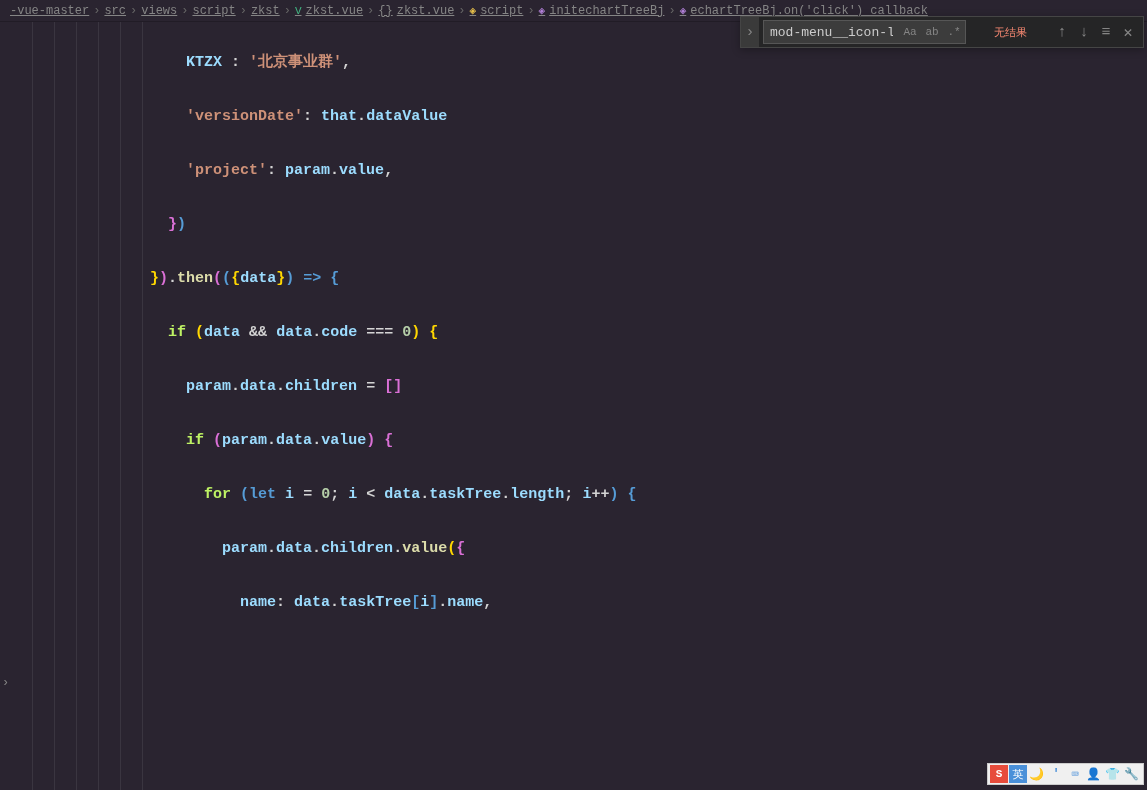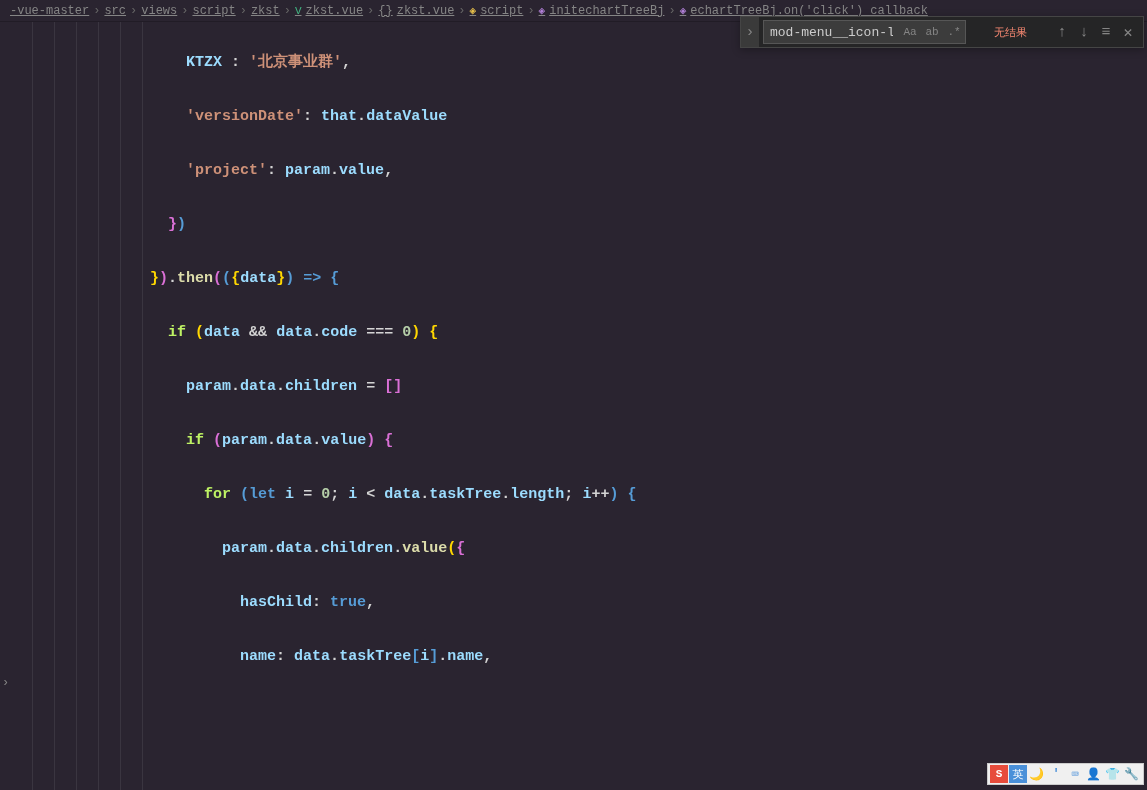--- a/index.html
+++ b/index.html
@@ -303,21 +303,20 @@
 <div class="code-line">                  <span class="tok-key">KTZX</span> <span class="tok-punc">:</span> <span class="tok-str">'北京事业群'</span><span class="tok-punc">,</span></div>
 <div class="code-line">                  <span class="tok-str">'versionDate'</span><span class="tok-punc">:</span> <span class="tok-prop">that</span><span class="tok-punc">.</span><span class="tok-prop">dataValue</span></div>
 <div class="code-line">                  <span class="tok-str">'project'</span><span class="tok-punc">:</span> <span class="tok-prop">param</span><span class="tok-punc">.</span><span class="tok-prop">value</span><span class="tok-punc">,</span></div>
 <div class="code-line">                <span class="tok-brace2">}</span><span class="tok-brace3">)</span></div>
 <div class="code-line">              <span class="tok-brace">}</span><span class="tok-brace2">)</span><span class="tok-punc">.</span><span class="tok-func">then</span><span class="tok-brace2">(</span><span class="tok-brace3">(</span><span class="tok-brace">{</span><span class="tok-param">data</span><span class="tok-brace">}</span><span class="tok-brace3">)</span> <span class="tok-var">=&gt;</span> <span class="tok-brace3">{</span></div>
 <div class="code-line">                <span class="tok-keyword">if</span> <span class="tok-brace">(</span><span class="tok-prop">data</span> <span class="tok-op">&amp;&amp;</span> <span class="tok-prop">data</span><span class="tok-punc">.</span><span class="tok-prop">code</span> <span class="tok-op">===</span> <span class="tok-num">0</span><span class="tok-brace">)</span> <span class="tok-brace">{</span></div>
 <div class="code-line">                  <span class="tok-prop">param</span><span class="tok-punc">.</span><span class="tok-prop">data</span><span class="tok-punc">.</span><span class="tok-prop">children</span> <span class="tok-op">=</span> <span class="tok-brace2">[</span><span class="tok-brace2">]</span></div>
 <div class="code-line">                  <span class="tok-keyword">if</span> <span class="tok-brace2">(</span><span class="tok-prop">param</span><span class="tok-punc">.</span><span class="tok-prop">data</span><span class="tok-punc">.</span><span class="tok-prop">value</span><span class="tok-brace2">)</span> <span class="tok-brace2">{</span></div>
 <div class="code-line">                    <span class="tok-keyword">for</span> <span class="tok-brace3">(</span><span class="tok-var">let</span> <span class="tok-prop">i</span> <span class="tok-op">=</span> <span class="tok-num">0</span><span class="tok-punc">;</span> <span class="tok-prop">i</span> <span class="tok-op">&lt;</span> <span class="tok-prop">data</span><span class="tok-punc">.</span><span class="tok-prop">taskTree</span><span class="tok-punc">.</span><span class="tok-prop">length</span><span class="tok-punc">;</span> <span class="tok-prop">i</span><span class="tok-op">++</span><span class="tok-brace3">)</span> <span class="tok-brace3">{</span></div>
 <div class="code-line">                      <span class="tok-prop">param</span><span class="tok-punc">.</span><span class="tok-prop">data</span><span class="tok-punc">.</span><span class="tok-prop">children</span><span class="tok-punc">.</span><span class="tok-func">value</span><span class="tok-brace">(</span><span class="tok-brace2">{</span></div>
-<div class="code-line">                        <span class="tok-prop">hasChild</span><span class="tok-punc">:</span> <span class="tok-bool">true</span><span class="tok-punc">,</span></div>
 <div class="code-line">                        <span class="tok-prop">name</span><span class="tok-punc">:</span> <span class="tok-prop">data</span><span class="tok-punc">.</span><span class="tok-prop">taskTree</span><span class="tok-brace3">[</span><span class="tok-prop">i</span><span class="tok-brace3">]</span><span class="tok-punc">.</span><span class="tok-prop">name</span><span class="tok-punc">,</span></div>
 
 
 
 
 
 
 
 
 

